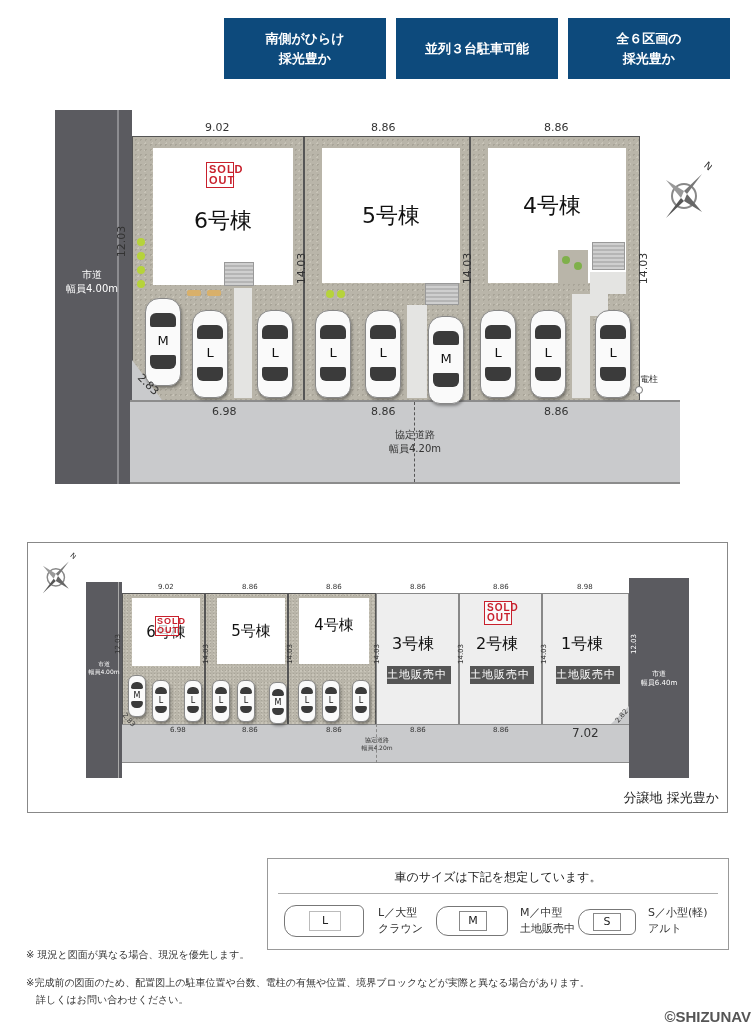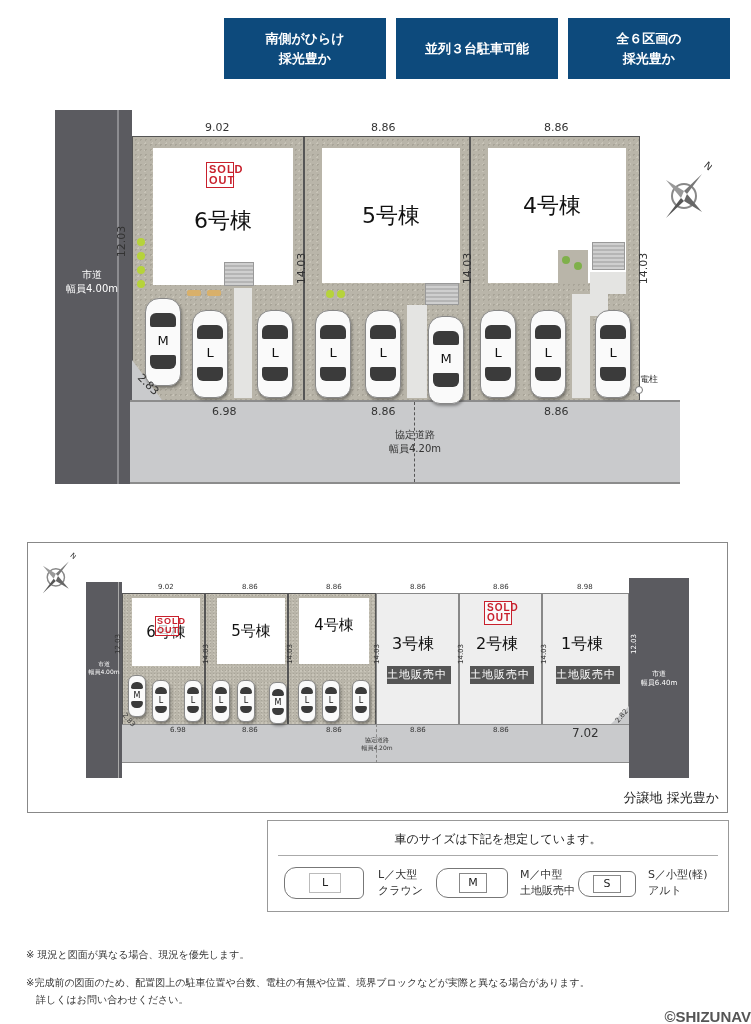--- a/index.html
+++ b/index.html
@@ -48,21 +48,21 @@
 
   
   .compass { position: absolute; }
 
   
   .frame { position: absolute; left: 27px; top: 542px; width: 701px; height: 271px; border: 1px solid #888; }
   .lot-light { position: absolute; background: #eeeeee; border-left: 1px solid #888; border-right: 1px solid #888; border-top: 1px solid #888; }
   .sale-tag { position: absolute; background: #555555; color: #fff; font-size: 11px; line-height: 18px; letter-spacing: 1px; }
 
   
-  .legend { position: absolute; left: 267px; top: 820px; width: 462px; height: 92px; border: 1px solid #999; }
+  .legend { position: absolute; left: 267px; top: 858px; width: 462px; height: 92px; border: 1px solid #999; }
   .legend-title { position: absolute; left: 0; right: 0; top: 10px; text-align: center; font-size: 12px; color: #222; }
   .legend-line { position: absolute; left: 10px; right: 10px; top: 34px; height: 1px; background: #aaa; }
   .legend-car { position: absolute; border: 1px solid #777; border-radius: 12px 6px 6px 12px; background: #fff; }
   .legend-car .inner { position: absolute; border: 1px solid #888; background: #fff; font-size: 11px; text-align: center; }
   .legend-text { position: absolute; font-size: 11px; line-height: 16px; color: #333; white-space: pre-line; }
 
   .note { position: absolute; left: 18px; font-size: 10px; color: #333; line-height: 17px; white-space: pre-line; margin-left: 8px; }
   .copyright { position: absolute; right: 0; top: 1008px; font-size: 15px; font-weight: bold; color: #555; font-family: "Liberation Sans", sans-serif; }
   .caption { position: absolute; right: 32px; top: 789px; font-size: 13px; color: #222; }
 </style>

